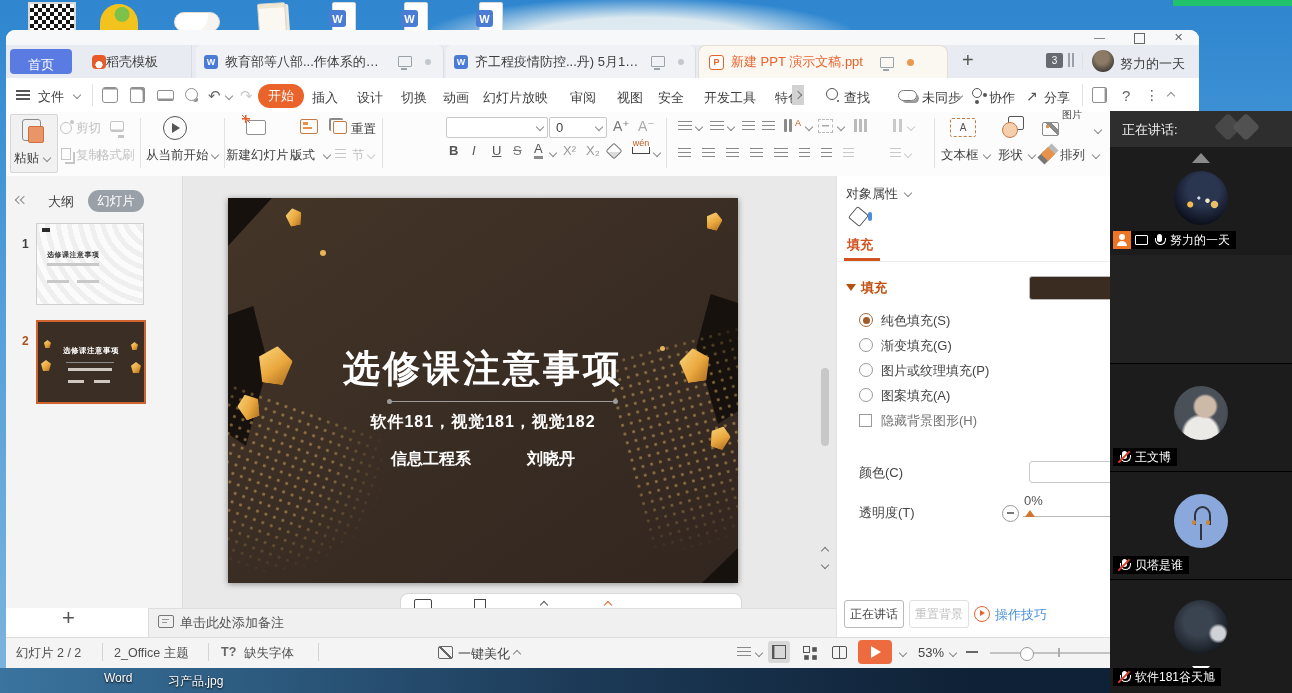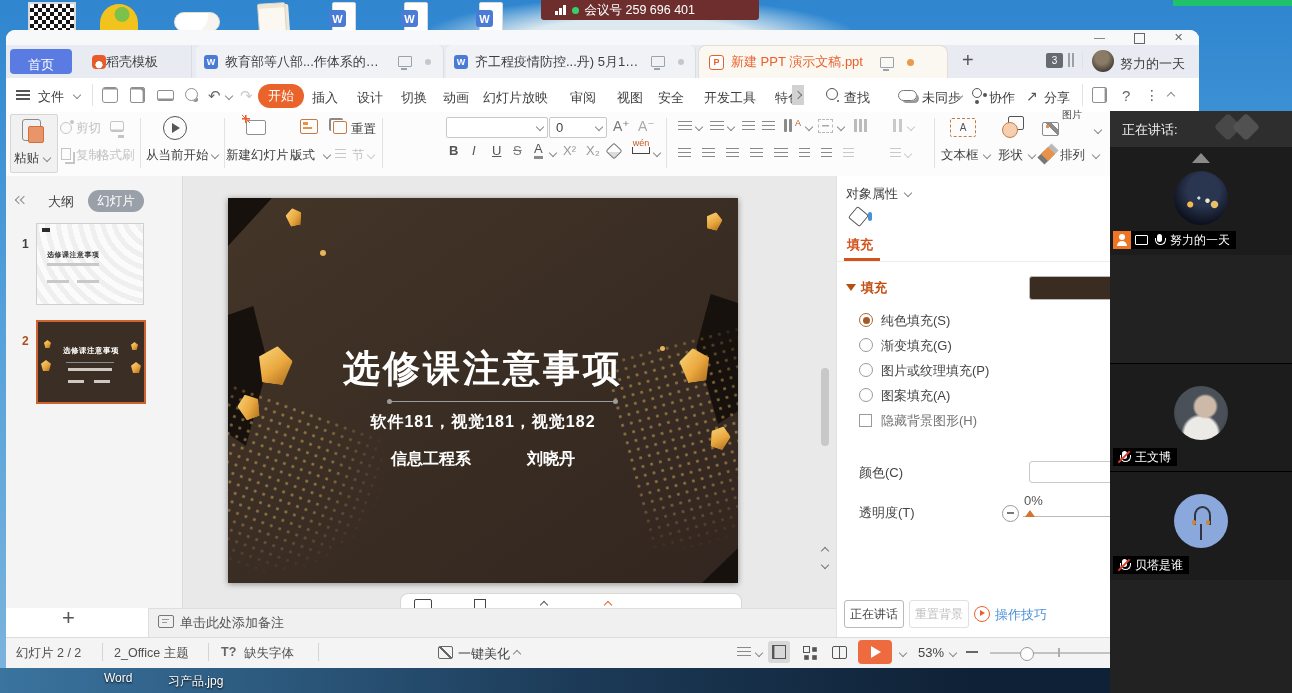--- a/index.html
+++ b/index.html
@@ -60,29 +60,20 @@
     </div>
   <div class="wdoc" style="left:404px;top:2px"></div>
   <div class="wbadge" style="left:401px;top:10px">
       <span>W</span>
     </div>
   <div class="wdoc" style="left:479px;top:2px"></div>
   <div class="wbadge" style="left:476px;top:10px">
       <span>W</span>
     </div>
 
-  <div class="ab" style="left:541px;top:0;width:218px;height:20px;background:#6e2e2e;border-radius:0 0 3px 3px;display:flex;align-items:center;gap:6px;padding-left:14px;box-sizing:border-box">
-    <span style="display:inline-flex;align-items:flex-end;gap:1.5px">
-      <i style="display:block;width:2.5px;height:4px;background:#fff"></i>
-        <i style="display:block;width:2.5px;height:7px;background:#fff"></i>
-        <i style="display:block;width:2.5px;height:10px;background:#fff"></i>
-    </span>
-    <span style="width:7px;height:7px;border-radius:50%;background:#35d06b"></span>
-    <span style="color:#fff;font-size:12.5px">会议号 259 696 401</span>
-  </div>
 
   <div class="ab" style="left:1173px;top:0;width:119px;height:6px;background:#1fc26b"></div>
 
   <div class="ab" style="left:6px;top:30px;width:1193px;height:638px;background:#fff;border-radius:9px 9px 0 0"></div>
 
   <div class="ab" style="left:6px;top:30px;width:1193px;height:15px;background:#f7f8fa;border-radius:9px 9px 0 0"></div>
   <div class="ab tx" style="left:1094px;top:31px;font-size:11px;color:#666">—</div>
   <div class="ab" style="left:1134px;top:33px;width:9px;height:9px;border:1.4px solid #666"></div>
   <div class="ab tx" style="left:1174px;top:31px;font-size:11px;color:#666">✕</div>
 
@@ -498,15 +489,31 @@
         <span class="mic muted">
               <span class="body"></span>
               <span class="arc"></span>
               <span class="slash"></span>
             </span>
         <span>贝塔是谁</span>
       </span>
         </div>
     </div>
 
+    <div class="tile" style="top:468px;height:114px">
+      <div class="avatar" style="top:20px;background:
+           radial-gradient(circle at 82% 62%,#cfd3d8 0 12%,transparent 18%),
+           radial-gradient(circle at 45% 40%,#3a4350 0 32%,#14181e 78%)"></div>
+      <span style="position:absolute;left:82px;top:86px;width:0;height:0;border-left:9px solid transparent;border-right:9px solid transparent;border-top:10px solid #fff"></span>
+      <div class="plabel" style="bottom:8px">
+          <span class="blk">
+        <span class="mic muted">
+              <span class="body"></span>
+              <span class="arc"></span>
+              <span class="slash"></span>
+            </span>
+        <span>软件181谷天旭</span>
+      </span>
+        </div>
+    </div>
   </div>
 
 </div>
 
 </body></html>

